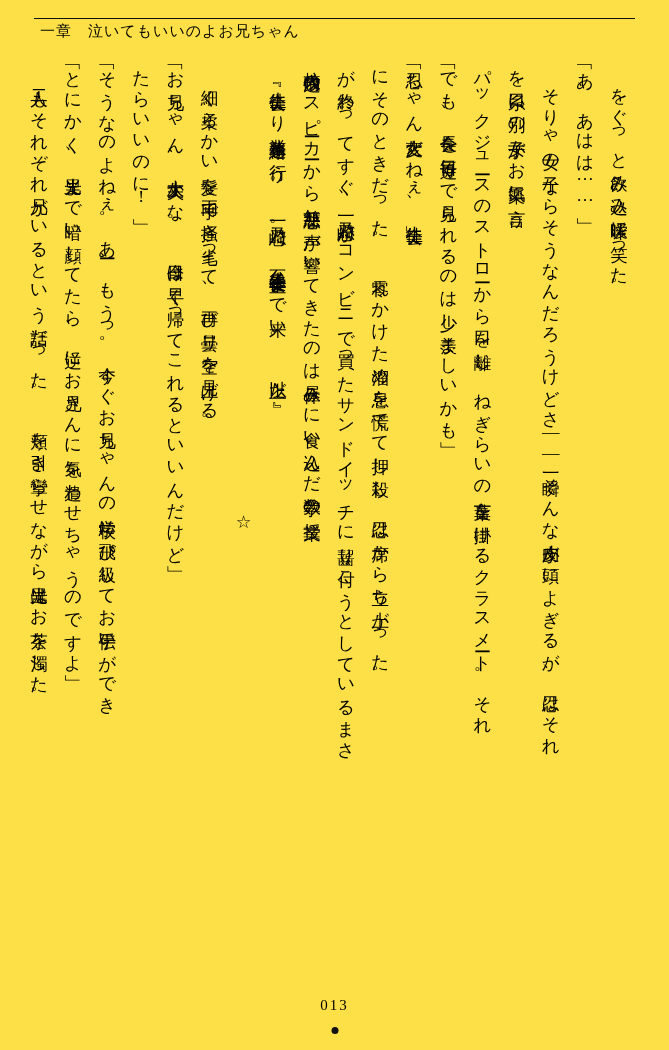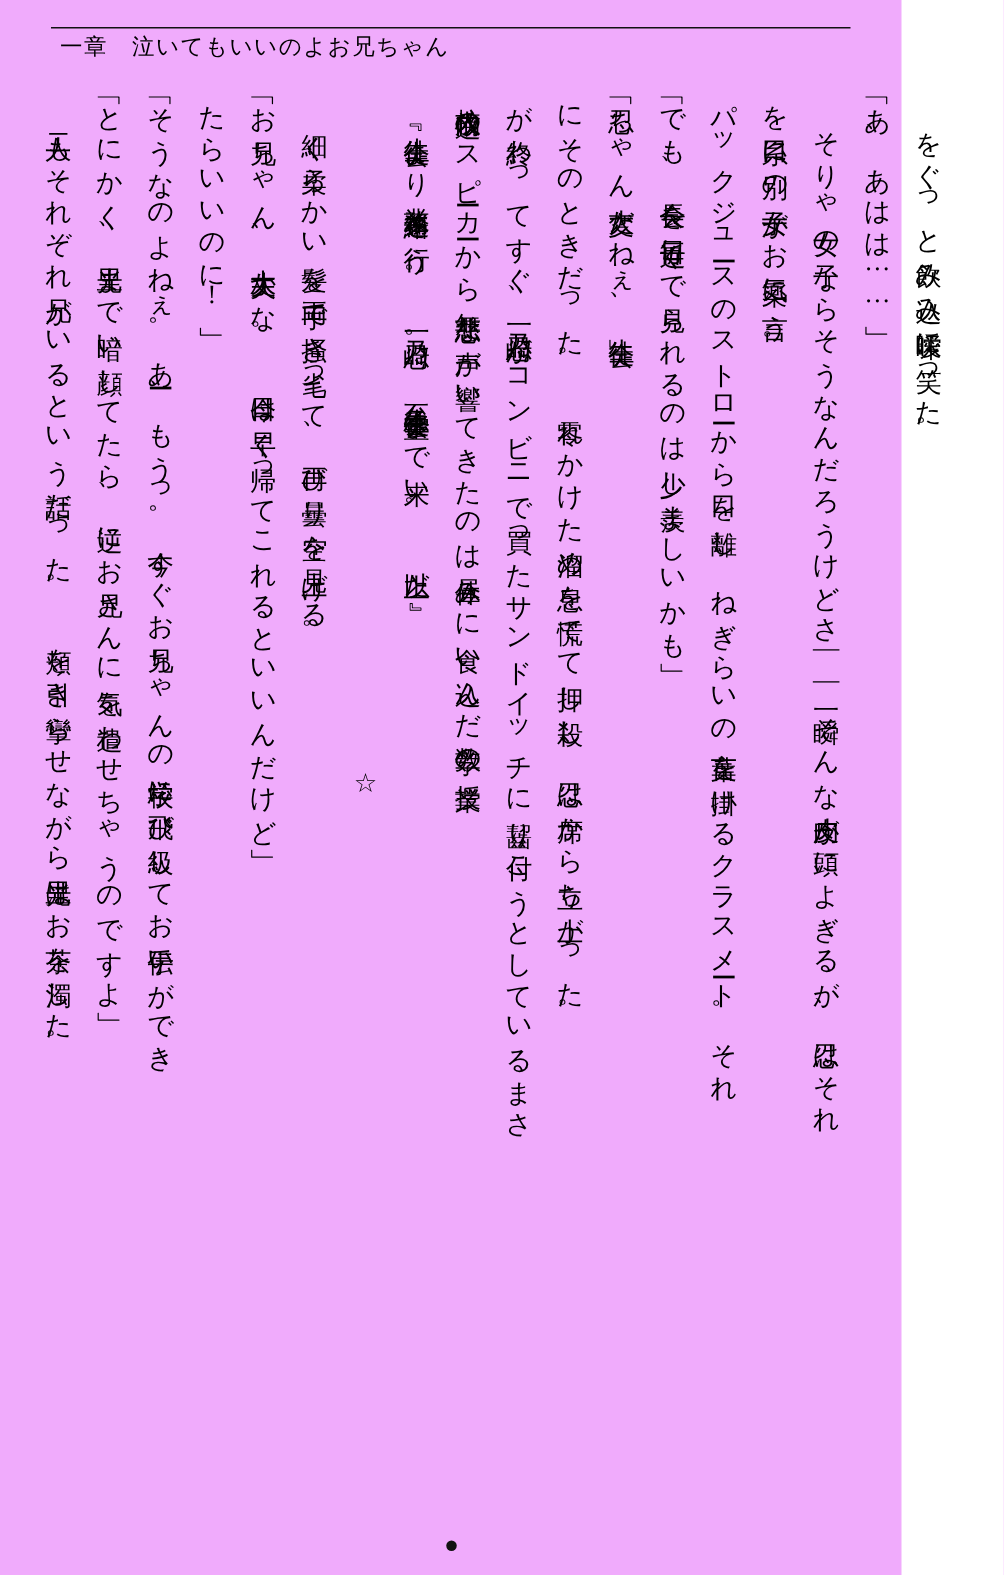--- a/index.html
+++ b/index.html
@@ -12,23 +12,23 @@
     height: 1050px;
     font-family: "Liberation Serif", "DejaVu Serif", serif;
     color: #000000;
     position: relative;
     overflow: hidden;
   }
 
   .page {
     position: absolute;
     left: 0; top: 0;
-    width: 601px;
+    width: 669px;
     height: 1050px;
-    background: #f0abfc;
+    background: #fde047;
   }
 
   
   .header {
     position: absolute;
     top: 18px;
     left: 34px;
     right: 34px;
     height: 30px;
   }
@@ -130,15 +130,16 @@
     <p class="ind">『生徒会より業務連絡を行う。　一乃崎忍。　至急生徒会室まで来い。　以上だ』</p>
     <p class="center-mark">☆</p>
     <p class="ind">細く柔らかい髪を両手で掻き毟って、再び曇り空を見上げる。</p>
     <p>「お兄ちゃん、大丈夫かな。　今日は早く帰ってこれるといいんだけど」</p>
     <p>たらいいのに!」</p>
     <p>「そうなのよねぇ。あー、もうっ。今すぐお兄ちゃんの学校に飛び級してお手伝いができ</p>
     <p>「とにかく、光里まで暗い顔してたら、逆にお兄さんに気を遣わせちゃうのですよ」</p>
     <p class="ind">二人もそれぞれ兄がいるという話だった。　頬を引き攣らせながら光里はお茶を濁した。</p>
   </div>
 
+  <div class="folio">013</div>
   <div class="footer-dot"></div>
 
 </div>
 
 </body></html>

